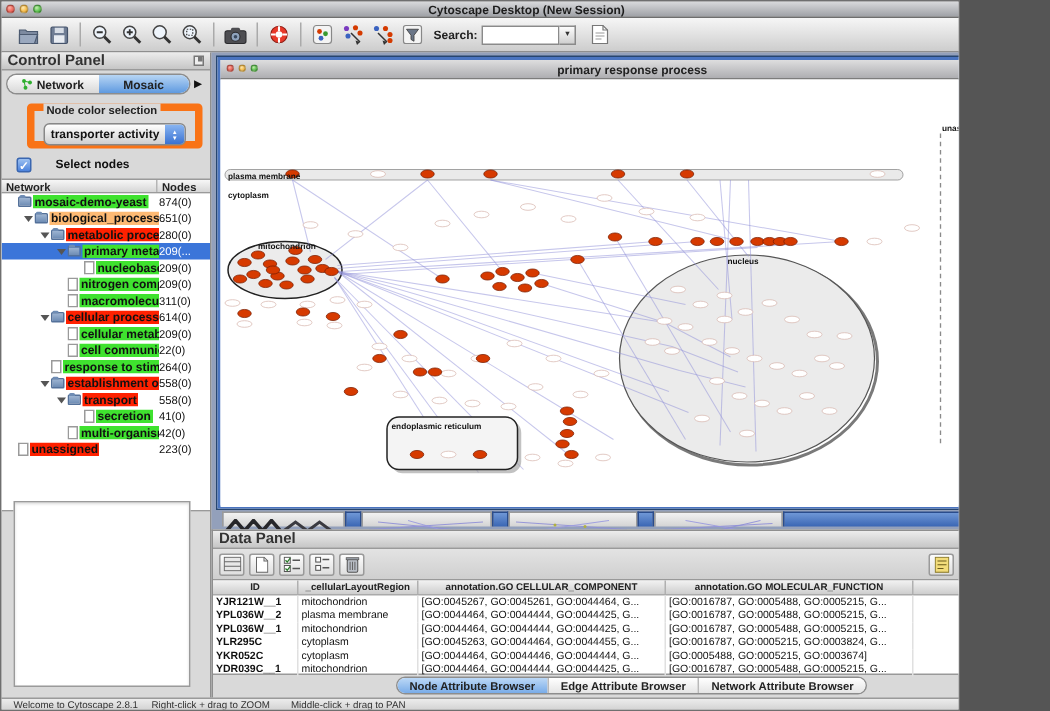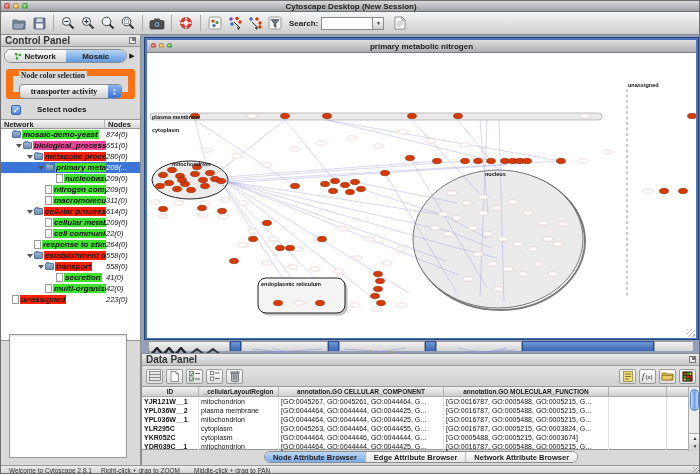--- a/index.html
+++ b/index.html
@@ -1,17 +1,17 @@
 <!DOCTYPE html>
 <html><head>
 <meta charset="utf-8">
 <style>
   html,body{margin:0;padding:0;background:#555;}
   *{box-sizing:border-box;}
-  .app{position:relative;width:700px;height:474px;background:#d6d6d6;
+  .app{position:relative;width:640px;height:474px;background:#d6d6d6;
        font-family:"Liberation Sans",sans-serif;overflow:hidden;border:1px solid #6f6f6f;}
   
   .titlebar{position:absolute;left:0;top:0;width:700px;height:11px;
     background:linear-gradient(#d9dadc,#9fa1a6);border-bottom:1px solid #6e6e6e;}
   .titlebar .title{position:absolute;left:0;right:0;top:1px;text-align:center;
     font-size:8px;font-weight:bold;color:#1d1d1d;}
   .lights{position:absolute;left:3px;top:2px;display:flex;gap:3px;}
   .light{width:6px;height:6px;border-radius:50%;border:1px solid rgba(0,0,0,.25);}
   .light.red{background:radial-gradient(circle at 35% 30%,#ffb3a6,#ee6a5f 60%,#c9473c);}
   .light.yellow{background:radial-gradient(circle at 35% 30%,#ffe9b0,#f5bd4f 60%,#d99b2b);}
@@ -33,38 +33,38 @@
     display:flex;align-items:center;justify-content:space-between;padding:0 4px;}
   .panel-header .ph-title{font-size:10px;font-weight:bold;color:#333;}
   .float-ico{width:7px;height:7px;border:1px solid #777;background:#eee;position:relative;}
   .float-ico:before{content:"";position:absolute;right:0;top:0;width:3px;height:3px;background:#777;}
   .cp-tabs{height:18px;display:flex;align-items:center;padding:2px 3px;}
   .seg-group{flex:1;display:flex;height:14px;border:1px solid #8d8d8d;border-radius:7px;overflow:hidden;background:#fff;}
   .seg{flex:1;display:flex;align-items:center;justify-content:center;font-size:8px;font-weight:bold;color:#222;
     background:linear-gradient(#fdfdfd,#d8d8d8);gap:2px;}
   .seg.sel{background:linear-gradient(#b7d5f4,#5f9ae0);}
   .tab-arrow{width:10px;text-align:center;font-size:7px;color:#111;}
-  .groupbox{margin:4px 5px 0 5px;border:7px solid #f97316;border-radius:3px;position:relative;height:30px;font-family:Liberation Serif, serif;}
+  .groupbox{margin:4px 5px 0 17px;border:5px solid #f97316;border-radius:3px;position:relative;height:30px;}
   .groupbox .gb-title{position:absolute;top:-5px;left:6px;background:#d9d9d9;font-size:7.5px;font-weight:bold;color:#222;padding:0 2px;}
   .mac-pop{position:absolute;left:6px;right:6px;top:8px;height:15px;border:1px solid #888;border-radius:4px;
     background:linear-gradient(#ffffff,#cfcfcf);display:flex;align-items:center;overflow:hidden;}
   .mac-pop .pop-label{flex:1;text-align:center;font-size:8px;font-weight:bold;color:#111;}
   .mac-pop .pop-step{width:13px;height:100%;background:linear-gradient(#8ab6f2,#3a72d2);
     display:flex;flex-direction:column;align-items:center;justify-content:center;color:#fff;font-size:4px;line-height:4px;}
   .cb-row{display:flex;align-items:center;gap:4px;padding:5px 0 0 10px;height:16px;}
   .mac-check{width:10px;height:10px;border-radius:2px;border:1px solid #3a66b0;
     background:linear-gradient(#9cc0f0,#4c83dd);color:#fff;font-size:8px;line-height:9px;text-align:center;font-weight:bold;}
   .cb-label{font-size:8px;font-weight:bold;color:#111;margin-left:12px;}
   .tree-head{display:flex;height:10px;margin-top:4px;border-top:1px solid #9a9a9a;border-bottom:1px solid #9a9a9a;
     background:linear-gradient(#f7f7f7,#d6d6d6);}
   .tree-head .th{font-size:7.5px;font-weight:bold;color:#222;padding:0 3px;}
   .tree-head .th.c1{flex:1;border-right:1px solid #b5b5b5;}
   .tree-head .th.c2{width:35px;}
   .tree-body{height:212px;background:#fff;overflow:hidden;border-bottom:1px solid #9a9a9a;}
-  .tree-row{display:flex;align-items:center;height:11px;font-size:8px;color:#111;font-style:italic;}
+  .tree-row{display:flex;align-items:center;height:11px;font-size:8px;color:#111;}
   .tree-row .exp{width:9px;flex:0 0 auto;display:flex;align-items:center;justify-content:center;}
   .tree-row .exp .tri{width:0;height:0;border-left:3px solid transparent;border-right:3px solid transparent;border-top:4px solid #555;}
   .tree-row .chip{font-weight:bold;padding:0 1px;white-space:nowrap;}
   .tree-row .lbl-cell{flex:1;overflow:hidden;white-space:nowrap;display:flex;align-items:center;gap:1px;}
   .tree-row .nodes{width:34px;flex:0 0 auto;font-size:7.5px;}
   .fold-ico{width:9px;height:7px;background:linear-gradient(#9db4d2,#6e8cb4);border:1px solid #54719a;border-radius:1px;position:relative;flex:0 0 auto;}
   .fold-ico:before{content:"";position:absolute;left:0;top:-2px;width:4px;height:2px;background:#6e8cb4;border-radius:1px 1px 0 0;}
   .doc-ico{width:7px;height:9px;background:#fff;border:1px solid #9a9a9a;flex:0 0 auto;}
   .birdeye{position:absolute;left:8px;top:299px;width:118px;height:124px;background:#fff;
     border:1px solid #9a9a9a;box-shadow:inset 0 1px 2px rgba(0,0,0,.15);}
@@ -294,21 +294,21 @@
           </span>
           <span class="nodes">874(0)</span>
         </div>
         <div class="tree-row">
           <span style="flex: 0 0 auto; width: 13px;"></span>
           <span class="exp">
             <span class="tri"></span>
           </span>
           <span class="lbl-cell">
             <span class="fold-ico"></span>
-            <span class="chip" style="background: #ec4899;">biological_process</span>
+            <span class="chip" style="background: #fdba74;">biological_process</span>
           </span>
           <span class="nodes">651(0)</span>
         </div>
         <div class="tree-row">
           <span style="flex: 0 0 auto; width: 24px;"></span>
           <span class="exp">
             <span class="tri"></span>
           </span>
           <span class="lbl-cell">
             <span class="fold-ico"></span>
@@ -446,21 +446,21 @@
   </div>
 
   <div class="mdi">
     <div class="net-window">
       <div class="net-titlebar">
         <div class="lights" style="top:3px;left:4px">
           <div class="light red" style="width:5px;height:5px"></div>
           <div class="light yellow" style="width:5px;height:5px"></div>
           <div class="light green" style="width:5px;height:5px"></div>
         </div>
-        <div class="title">primary metabolic nitrogen</div>
+        <div class="title">primary response process</div>
       </div>
       <div class="net-canvas">
         <svg id="canvas-svg" width="549" height="285" viewBox="0 0 549 285">
           <rect x="3" y="60" width="452" height="7" rx="3.5" fill="#eaeaea" stroke="#999" stroke-width="0.6"></rect>
           <ellipse cx="43" cy="127" rx="38" ry="19" fill="#ececec" stroke="#222" stroke-width="1"></ellipse>
           <ellipse cx="353" cy="188" rx="85" ry="69" fill="none" stroke="#333" stroke-width="2" opacity="0.65"></ellipse>
           <ellipse cx="351" cy="186" rx="85" ry="69" fill="#ebebeb" stroke="#555" stroke-width="0.8"></ellipse>
           <line x1="480" y1="36" x2="480" y2="243" stroke="#8a8a8a" stroke-width="0.9" stroke-dasharray="3,2.5"></line>
           <g id="edge-lines">
               <line x1="78" y1="128" x2="296" y2="162" stroke="#8f8fd8" stroke-width="0.7" opacity="0.5"></line>

